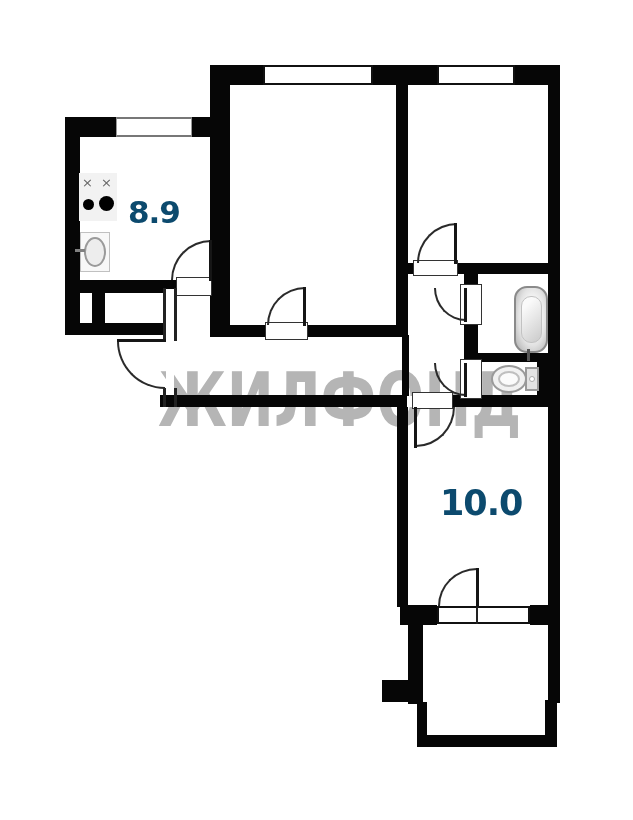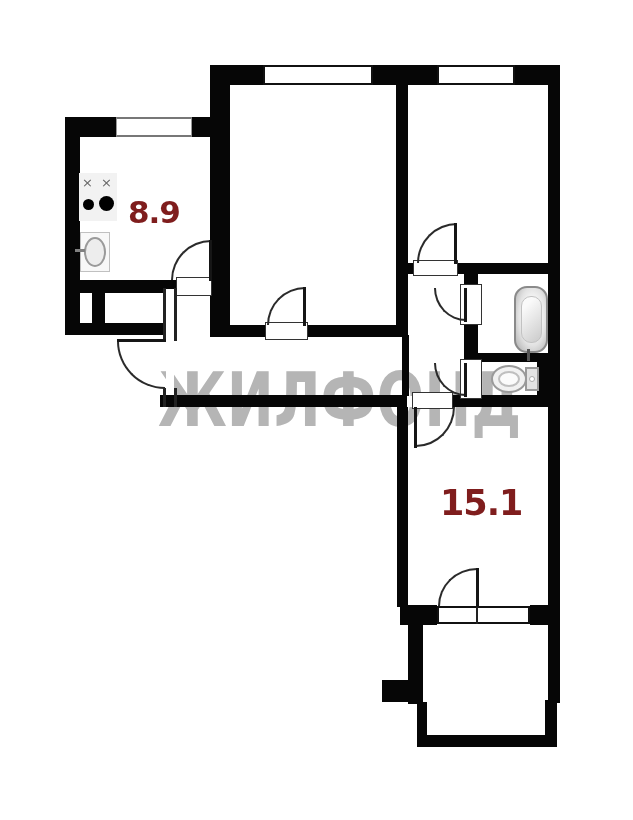--- a/index.html
+++ b/index.html
@@ -9,21 +9,21 @@
   .win{position:absolute;background:#fff;box-sizing:border-box;z-index:3;}
   .thr{position:absolute;background:#fff;box-sizing:border-box;border:1px solid #333;z-index:3;}
   .plain{position:absolute;background:#fff;z-index:3;}
   .line{position:absolute;background:#222;z-index:3;}
   .arc{position:absolute;border:0 solid #2a2a2a;box-sizing:border-box;z-index:4;background:transparent;}
   .arc.tl{border-top-width:2px;border-left-width:2px;border-top-left-radius:100% 100%;}
   .arc.bl{border-bottom-width:2px;border-left-width:2px;border-bottom-left-radius:100% 100%;}
   .arc.br{border-bottom-width:2px;border-right-width:2px;border-bottom-right-radius:100% 100%;}
   .leaf{position:absolute;background:#161616;z-index:4;}
   .fix{position:absolute;z-index:3;}
-  .area-label{position:absolute;z-index:5;font-weight:700;color:#7f1d1d;letter-spacing:-1px;line-height:1;}
+  .area-label{position:absolute;z-index:5;font-weight:700;color:#0c4a6e;letter-spacing:-1px;line-height:1;}
   #watermark{position:absolute;z-index:1;font-weight:700;color:#b5b5b5;font-size:74px;line-height:1;
              transform:scaleX(.76);transform-origin:left top;white-space:nowrap;}
   .burner-dot{position:absolute;background:#000;border-radius:50%;}
   .burner-mark{position:absolute;color:#666;font-size:13px;line-height:1;font-weight:400;}
   #tub{position:absolute;box-sizing:border-box;border:2px solid #8a8a8a;border-radius:13px;
        background:radial-gradient(ellipse at 55% 45%, #ffffff 25%, #e2e2e2 60%, #ababab 100%);}
   #tub-inner{position:absolute;box-sizing:border-box;border:1px solid #c2c2c2;border-radius:10px;
        background:linear-gradient(135deg,#fafafa 20%,#d0d0d0 90%);}
   #toilet-bowl{position:absolute;box-sizing:border-box;border:2px solid #9a9a9a;border-radius:50%;background:#f1f1f1;}
   #toilet-bowl-inner{position:absolute;box-sizing:border-box;border:2px solid #bfbfbf;border-radius:50%;background:#fbfbfb;}
@@ -126,15 +126,15 @@
   </div>
   <div class="fix" style="left:527px;top:349px;width:3px;height:12px;background:#555;"></div>
 
   <div id="toilet-bowl" class="fix" style="left:491px;top:365px;width:36px;height:28px;">
     <span id="toilet-bowl-inner" style="left:5px;top:4px;width:22px;height:16px;"></span>
   </div>
   <div id="toilet-tank" class="fix" style="left:525px;top:367px;width:14px;height:24px;"></div>
   <div id="toilet-tank-dot" class="fix" style="left:529px;top:376px;width:6px;height:6px;"></div>
 
   <div class="area-label" style="left:128px;top:197px;font-size:31px;">8.9</div>
-  <div class="area-label" style="left:440px;top:486px;font-size:35px;">15.1</div>
+  <div class="area-label" style="left:440px;top:486px;font-size:35px;">10.0</div>
 
 </div>
 
 </body></html>

